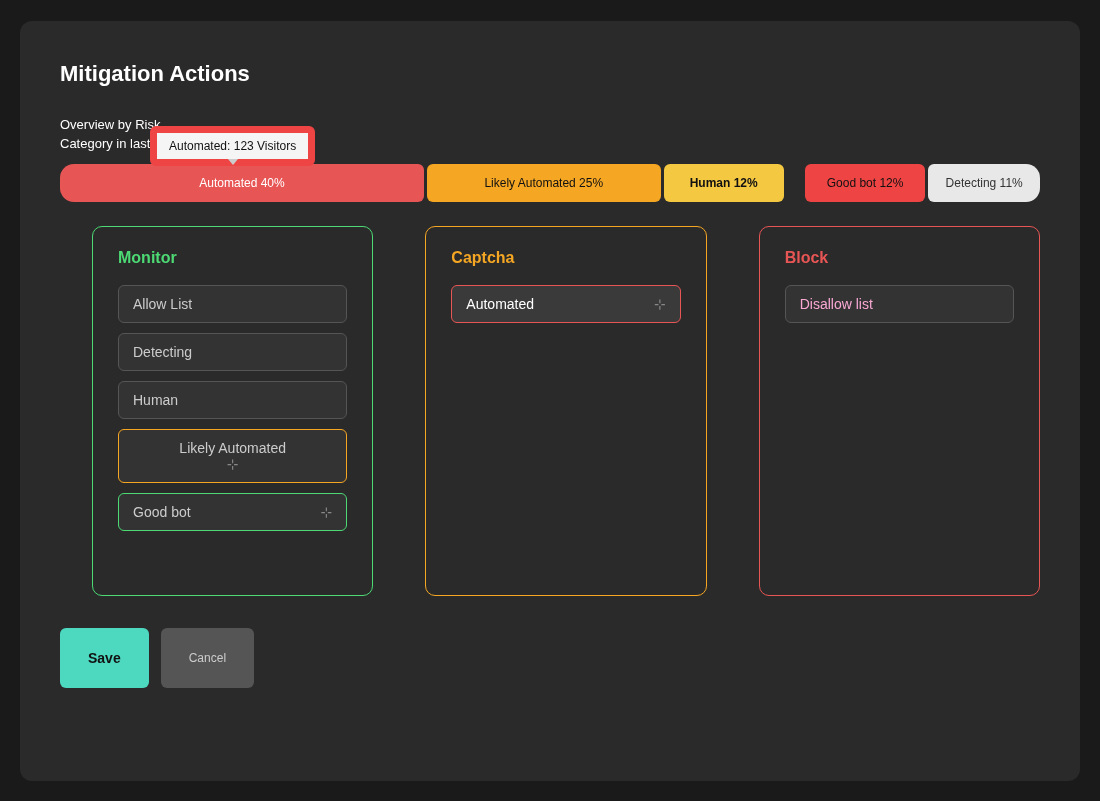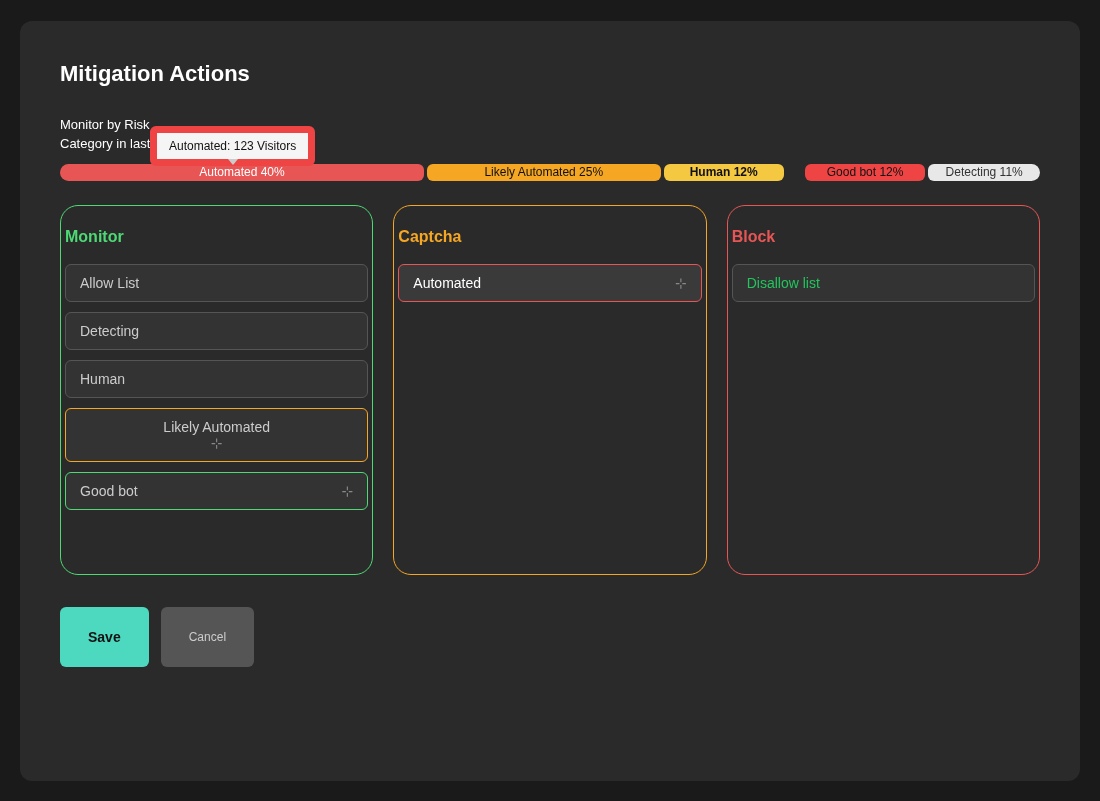--- a/index.html
+++ b/index.html
@@ -61,21 +61,21 @@
       transform: translateX(-50%);
       width: 0;
       height: 0;
       border-left: 5px solid transparent;
       border-right: 5px solid transparent;
       border-top: 6px solid #ccc;
     }
     .progress-bar {
       display: flex;
       width: 100%;
-      height: 17px;
+      height: 38px;
       border-radius: 14px;
       overflow: hidden;
       gap: 3px;
     }
     .bar-segment {
       display: flex;
       align-items: center;
       justify-content: center;
       font-size: 12px;
       font-weight: 500;
@@ -113,24 +113,25 @@
       margin-bottom: 20px;
     }
 
     .columns-row {
       display: flex;
       gap: 20px;
       margin-bottom: 32px;
     }
     .column-card {
       flex: 1;
-      border-radius: 18px;
+      border-radius: 10px;
       border: 1.5px solid;
-      padding: 22px 4px;
+      padding: 22px 25px;
       min-height: 370px;
+      margin-left: 32px;
     }
     .column-monitor { border-color: #4dd974; }
     .column-captcha { border-color: #f5a623; }
     .column-block { border-color: #e85555; }
 
     .column-title {
       font-size: 16px;
       font-weight: 600;
       margin-bottom: 18px;
     }
@@ -178,21 +179,21 @@
       font-size: 14px;
       font-weight: 500;
       cursor: grab;
     }
 
     .disallow-tag {
       background: #333;
       border: 1px solid #555;
       border-radius: 6px;
       padding: 10px 14px;
-      color: #22c55e;
+      color: #f9a8d4;
       font-size: 14px;
     }
 
     .footer-buttons {
       display: flex;
       gap: 12px;
       margin-top: 8px;
     }
     .btn-save {
       background: #4dd9c0;
@@ -216,21 +217,21 @@
     }
   </style>
 </head>
 <body>
 
 <div class="window">
   <div class="page-title">Mitigation Actions</div>
 
   <div class="overview-section">
     <div class="overview-label">
-      <span>Monitor by Risk</span><br>
+      <span>Overview by Risk</span><br>
       <span>Category in last 30 days</span>
     </div>
     <div class="bar-container">
       <div class="tooltip-box">Automated: 123 Visitors</div>
       <div class="progress-bar">
         <div class="bar-segment bar-automated">Automated 40%</div>
         <div class="bar-segment bar-likely">Likely Automated 25%</div>
         <div class="bar-segment bar-human">Human 12%</div>
         <div class="bar-segment bar-goodbot">Good bot 12%</div>
         <div class="bar-segment bar-detecting">Detecting 11%</div>

